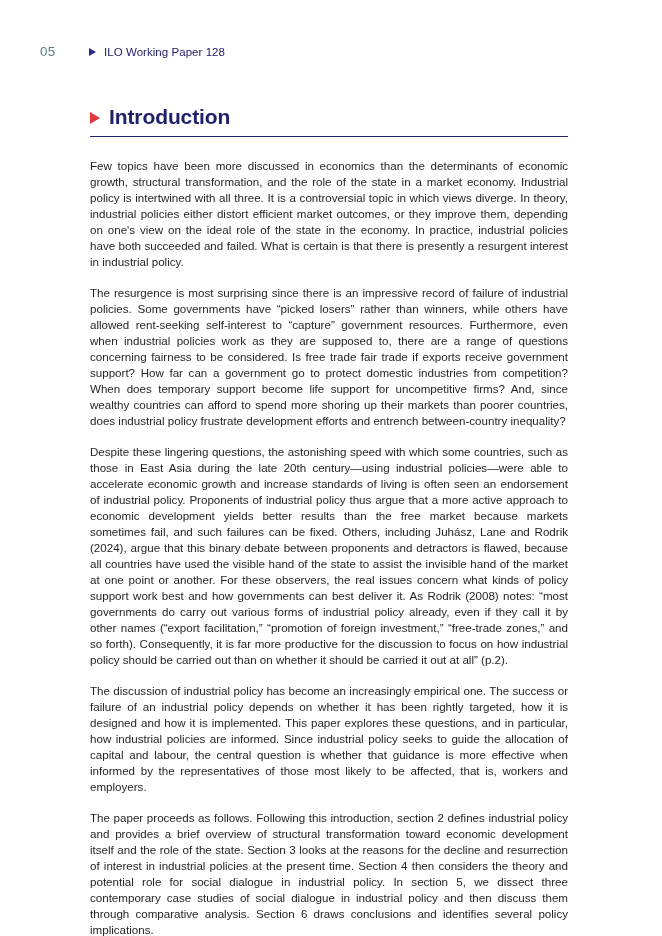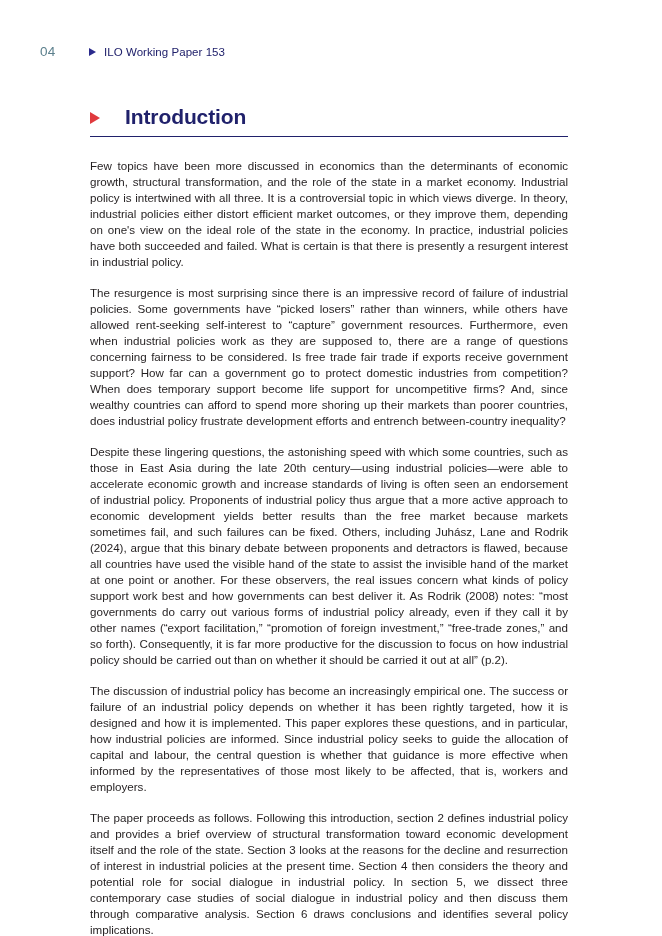--- a/index.html
+++ b/index.html
@@ -67,21 +67,21 @@
   }
 
   
   .section-head {
     position: absolute;
     left: 90px;
     top: 104px;
     width: 478px;
     display: flex;
     align-items: center;
-    gap: 25px;
+    gap: 9px;
   }
   .tri-red {
     width: 0;
     height: 0;
     border-top: 6.5px solid transparent;
     border-bottom: 6.5px solid transparent;
     border-left: 10px solid #e03a3e;
     display: block;
     flex: 0 0 auto;
     margin-top: 2px;
@@ -122,25 +122,25 @@
   .body-col p:last-child {
     margin-bottom: 0;
   }
 </style>
 </head>
 <body>
 
 <div class="page">
 
   <div class="running-header">
-    <span class="folio">04</span>
+    <span class="folio">05</span>
     <span class="header-mark">
       <span class="tri-small"></span>
     </span>
-    <span class="header-title">ILO Working Paper 153</span>
+    <span class="header-title">ILO Working Paper 128</span>
   </div>
 
   <div class="section-head">
     <span class="tri-red"></span>
     <span class="section-title">Introduction</span>
   </div>
 
   <div class="rule"></div>
 
   <div class="body-col">

